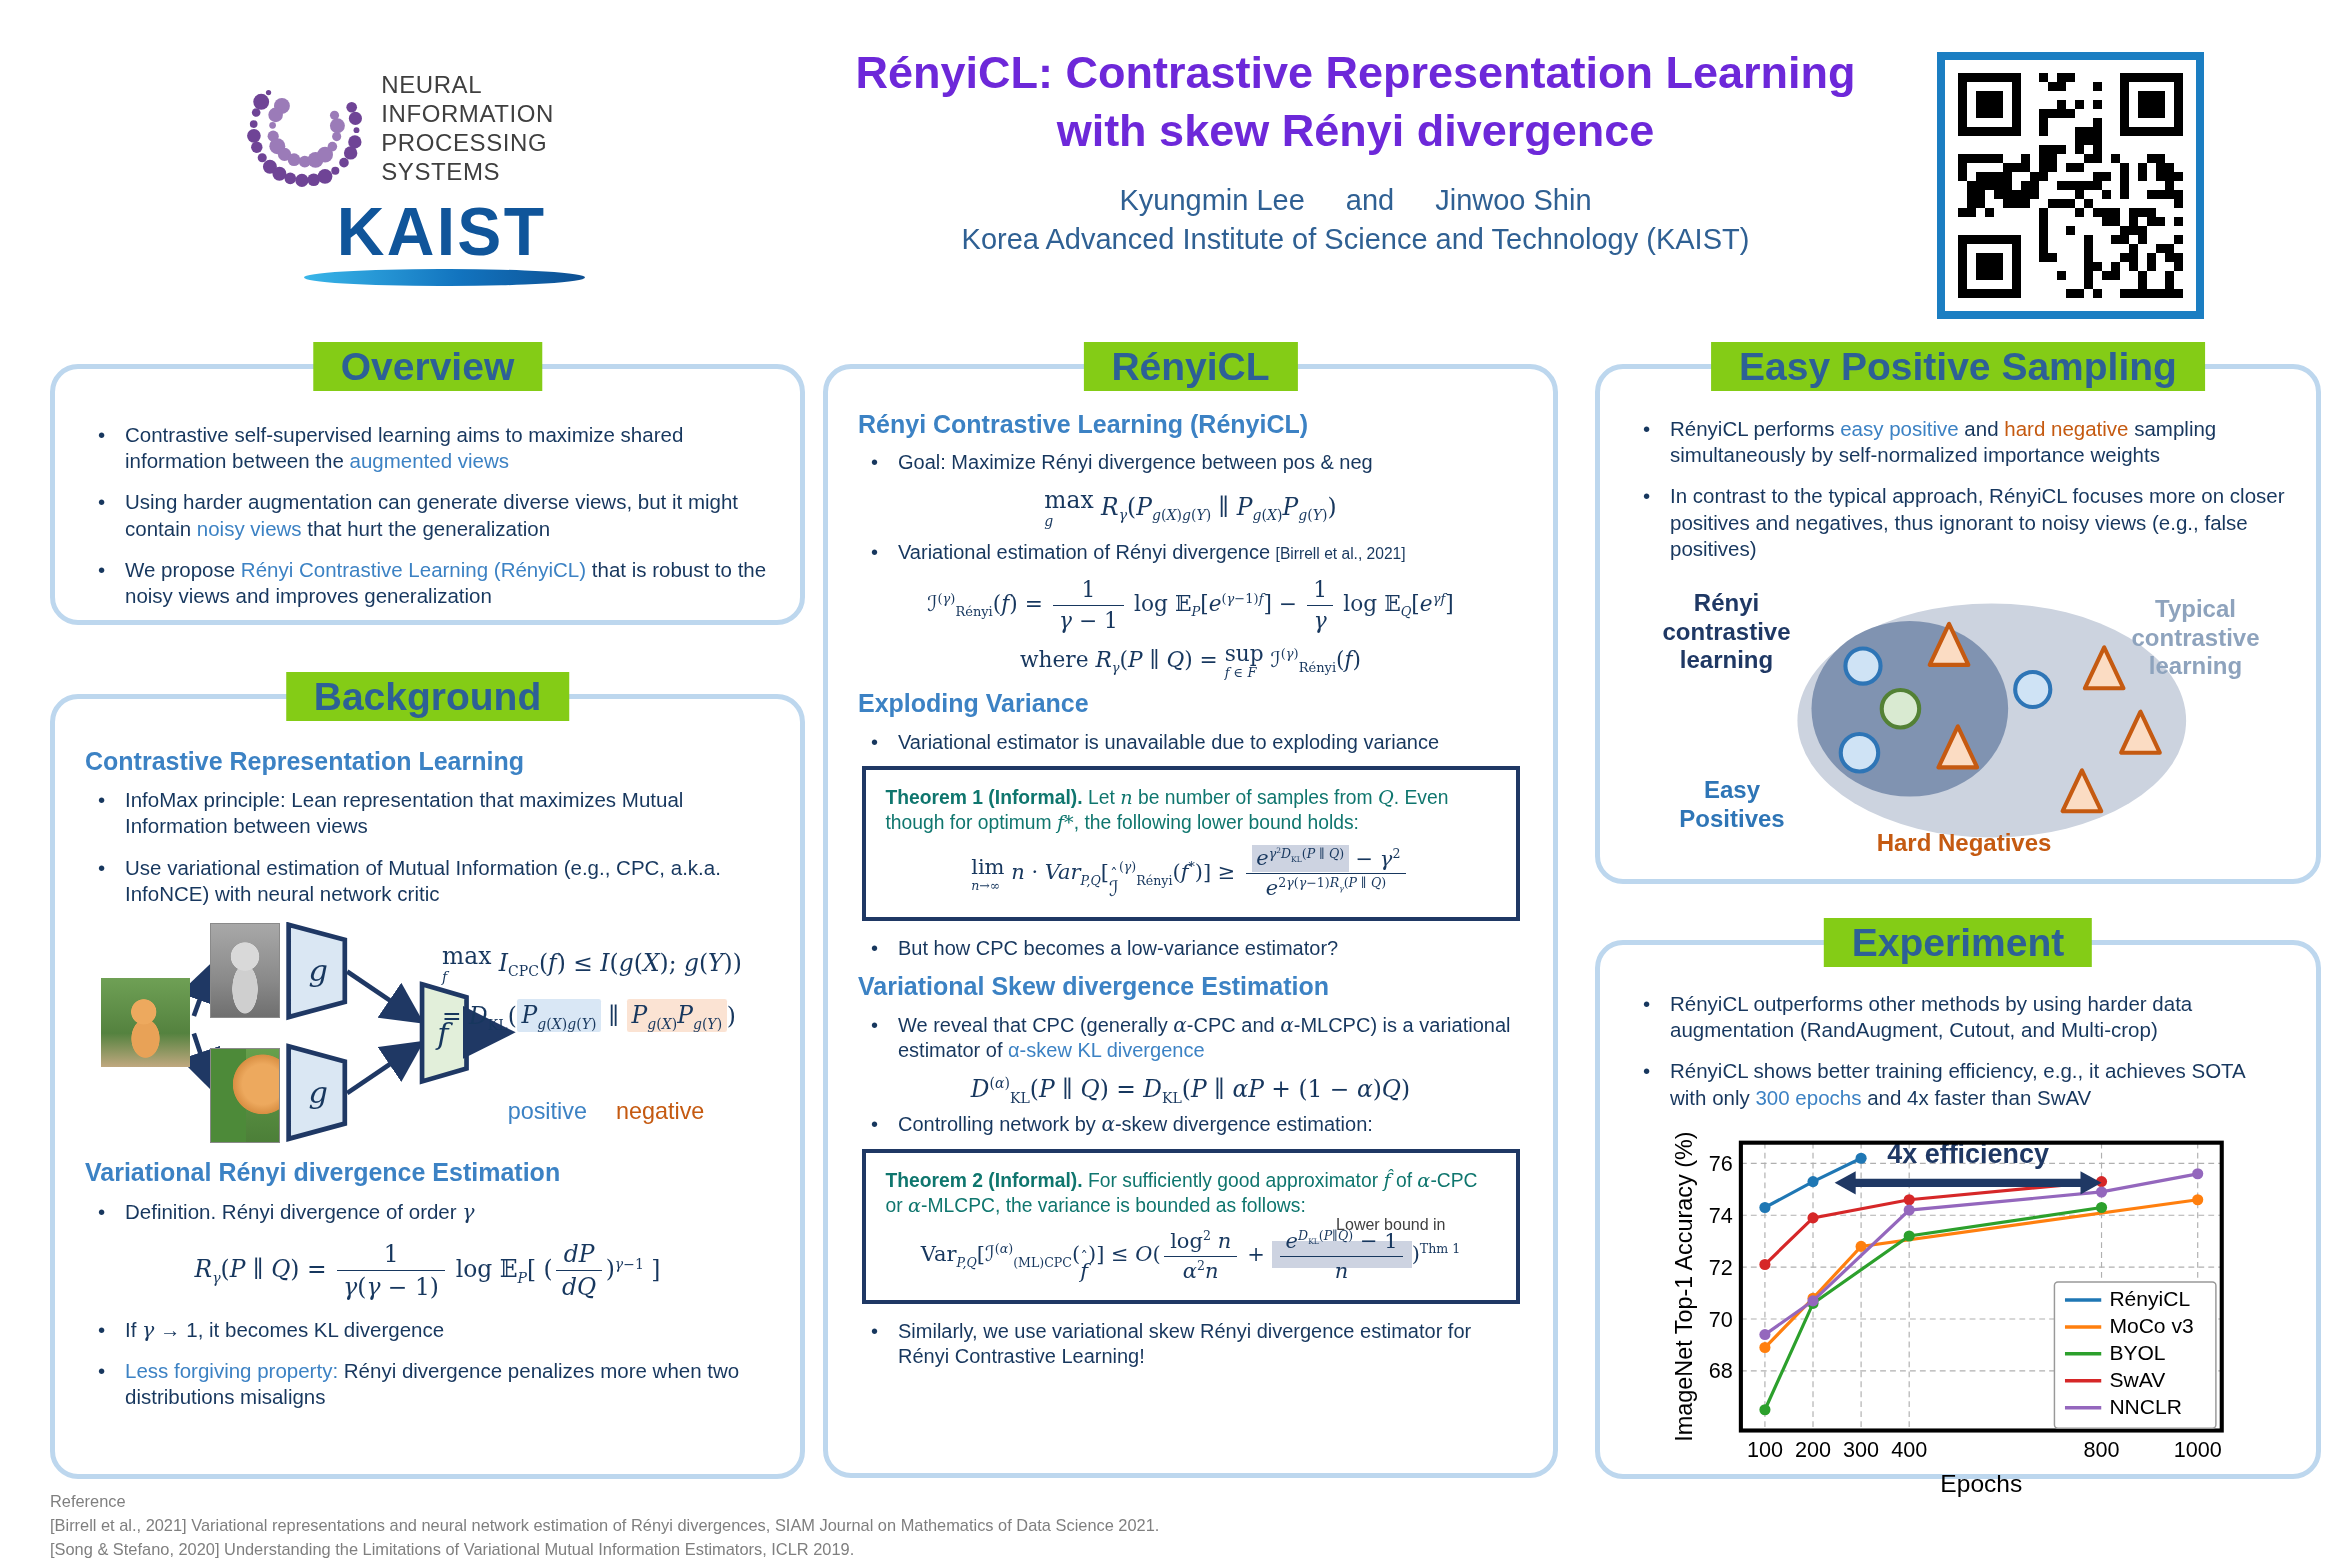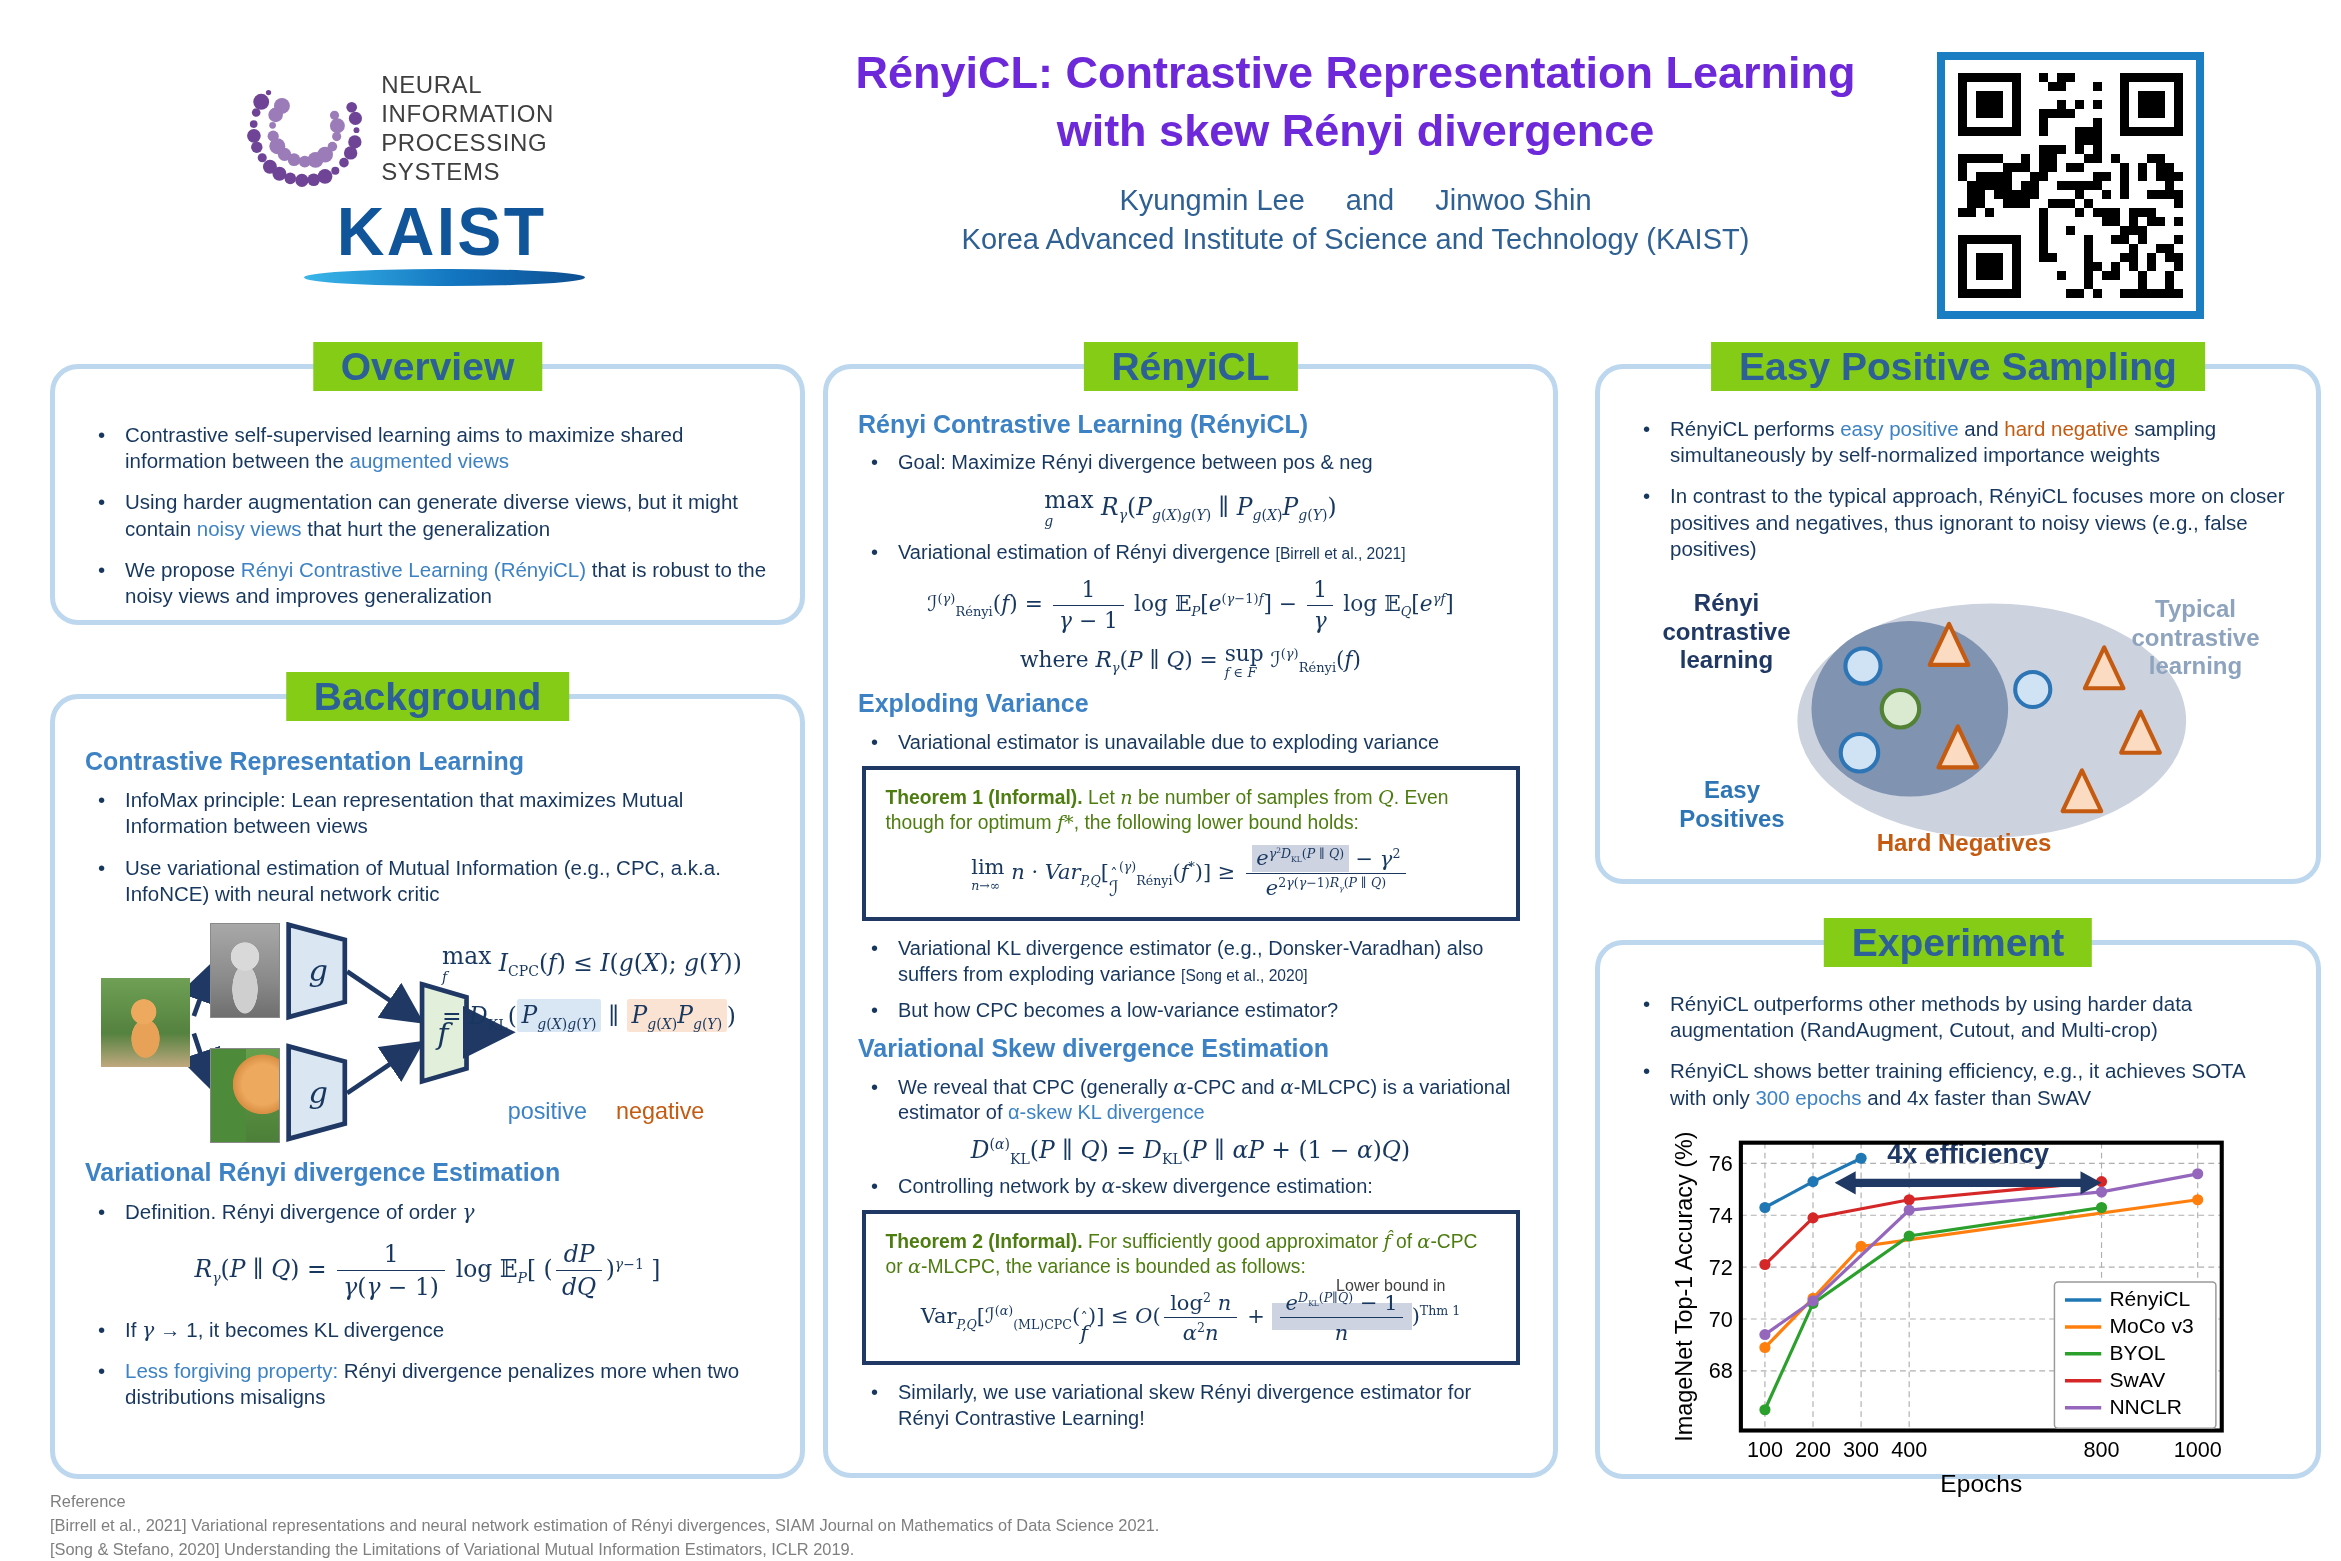--- a/index.html
+++ b/index.html
@@ -50,21 +50,21 @@
   .under{display:inline-flex;flex-direction:column;align-items:flex-start;vertical-align:middle;}
   .under .us{font-size:60%;margin-top:-2.3px;}
   .hat{display:inline-flex;flex-direction:column;align-items:center;vertical-align:baseline;}
   .hat .hx{font-size:70%;line-height:0.4;margin-bottom:-1.2px;}
   .hl-blue{background:#d9e7f5;padding:2.3px 4.7px;border-radius:2.3px;}
   .hl-orange{background:#fbe3d3;padding:2.3px 4.7px;border-radius:2.3px;}
   .hl-gray{background:#cdd3e1;padding:1.2px 4.7px;}
 
   
   .thm{border:4.1px solid #1f3864;padding:15px 20px 10.5px;margin:3.5px 3.5px 15px;position:relative;}
-  .thm .thm-text{font-size:19.3px;line-height:1.3;color:#4d7c0f;}
+  .thm .thm-text{font-size:19.3px;line-height:1.3;color:#0f766e;}
   .thm .thm-text b{font-weight:800;}
   .thm .formula{font-size:21px;margin:10.5px auto 4.7px;}
   .thm-note{position:absolute;right:70px;top:63px;font-size:16px;color:#3f3f3f;}
 
   
   .bg-diagram{position:relative;height:230px;margin:4.7px 0 5.9px;}
   .bg-diagram svg.links{position:absolute;inset:0;}
   .imgbox{position:absolute;border:1.2px solid #8a8a8a;}
   .cat-orig{left:16.4px;top:56px;width:89px;height:89px;border:none;
      background:radial-gradient(circle at 48% 38%,#eda95e 0 17%,rgba(0,0,0,0) 18%),
@@ -533,21 +533,20 @@
               <span class="us"><span class="it">n</span><span>→∞</span></span>
             </span><span>  </span><span class="it">n</span><span> · </span><span class="it">Var</span><sub><span class="it">P,Q</span></sub><span>[</span><span class="hat">
               <span class="hx">ˆ</span>
               <span><span>ℐ</span></span>
             </span><sup><span>(</span><span class="it">γ</span><span>)</span></sup><sub><span>Rényi</span></sub><span>(</span><span class="it">f</span><sup><span>*</span></sup><span>)] ≥ </span><span class="frac">
               <span class="fn"><span class="hl-gray"><span class="it">e</span><sup><span class="it">γ</span><sup><span>2</span></sup><span class="it">D</span><sub><span>KL</span></sub><span>(</span><span class="it">P</span><span> ∥ </span><span class="it">Q</span><span>)</span></sup></span><span> − </span><span class="it">γ</span><sup><span>2</span></sup></span>
               <span class="fd"><span class="it">e</span><sup><span>2</span><span class="it">γ</span><span>(</span><span class="it">γ</span><span>−1)</span><span class="it">R</span><sub><span class="it">γ</span></sub><span>(</span><span class="it">P</span><span> ∥ </span><span class="it">Q</span><span>)</span></sup></span>
             </span></div>
       </div>
 
-      <div class="bullet"><span>Variational KL divergence estimator (e.g., Donsker-Varadhan) also suffers from exploding variance </span><span class="c-cite">[Song et al., 2020]</span></div>
       <div class="bullet"><span>But how CPC becomes a low-variance estimator?</span></div>
 
       <div class="subhead">Variational Skew divergence Estimation</div>
       <div class="bullet"><span>We reveal that CPC (generally </span><span class="c-it">α</span><span>-CPC and </span><span class="c-it">α</span><span>-MLCPC) is a variational estimator of </span><span class="c-blue">α-skew KL divergence</span></div>
       <div class="formula" style="margin-bottom:8.2px;"><span class="it">D</span><sup><span>(</span><span class="it">α</span><span>)</span></sup><sub><span>KL</span></sub><span>(</span><span class="it">P</span><span> ∥ </span><span class="it">Q</span><span>) = </span><span class="it">D</span><sub><span>KL</span></sub><span>(</span><span class="it">P</span><span> ∥ </span><span class="it">α</span><span class="it">P</span><span> + (1 − </span><span class="it">α</span><span>)</span><span class="it">Q</span><span>)</span></div>
       <div class="bullet"><span>Controlling network by </span><span class="c-it">α</span><span>-skew divergence estimation:</span></div>
 
       <div class="thm">
         <div class="thm-text"><b>Theorem 2 (Informal).</b><span><span> For sufficiently good approximator </span><span class="c-it">f̂</span><span> of </span><span class="c-it">α</span><span>-CPC or </span><span class="c-it">α</span><span>-MLCPC, the variance is bounded as follows:</span></span></div>
         <div class="thm-note">Lower bound in</div>

